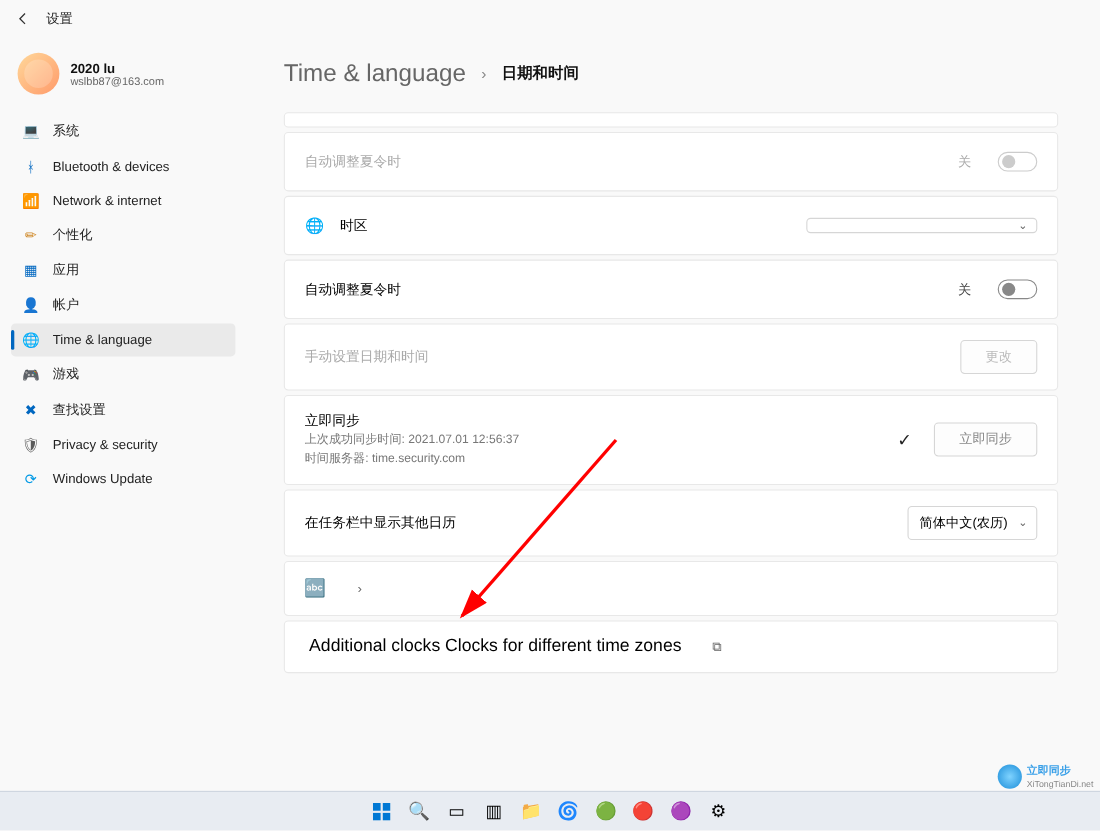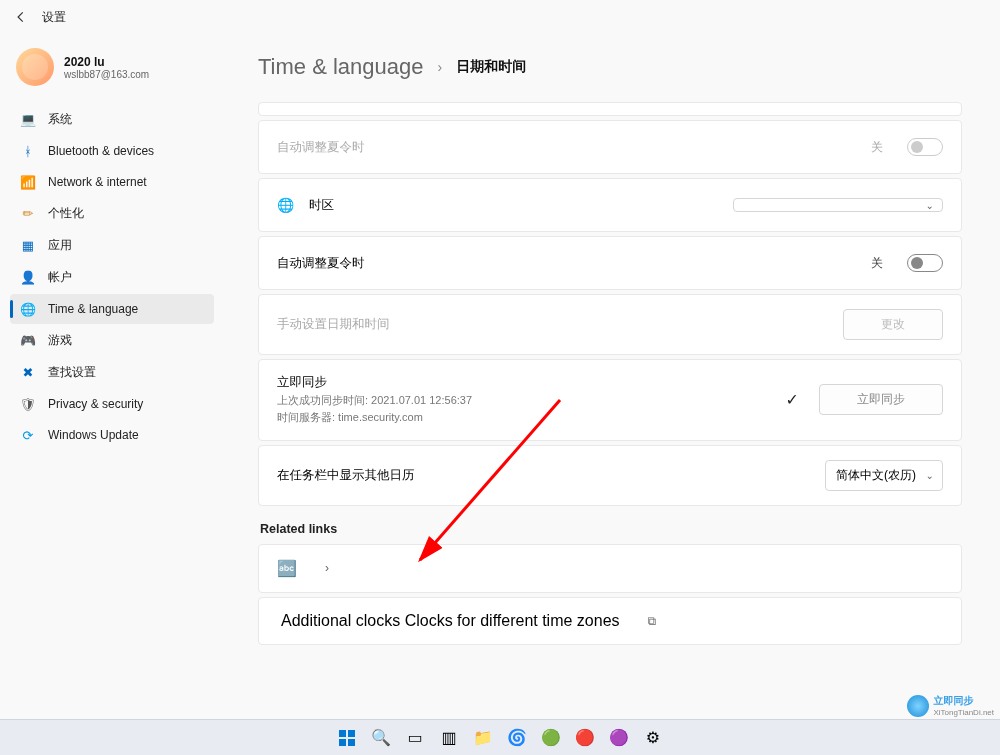--- a/index.html
+++ b/index.html
@@ -51,21 +51,21 @@
 .toggle.off.disabled { border-color:#ccc; }
 .toggle .knob { position: absolute; width: 12px; height: 12px; border-radius: 50%; top: 3px; }
 .toggle.on .knob { right: 3px; background: #fff; }
 .toggle.off .knob { left: 3px; background: #888; top:2px;}
 .toggle.off.disabled .knob { background:#ccc;}
 
 .select { border: 1px solid #d6d6d6; border-radius: 4px; padding: 6px 26px 6px 10px; font-size: 12px; position: relative; cursor:pointer; background:#fff;}
 .select .chev { position: absolute; right: 8px; top: 50%; transform: translateY(-50%); color: #666; font-size: 10px; }
 .select.wide { min-width: 210px; }
 
-.btn { border: 1px solid #d6d6d6; border-radius: 4px; padding: 6px 37px; font-size: 12px; background: #fdfdfd; cursor:pointer; color:#888;}
+.btn { border: 1px solid #d6d6d6; border-radius: 4px; padding: 6px 22px; font-size: 12px; background: #fdfdfd; cursor:pointer; color:#888;}
 .row.disabled .btn { color:#bbb; }
 
 .section-title { font-size: 12.5px; font-weight: 600; margin: 16px 0 8px 2px; color: #222; }
 
 .check { font-size: 16px; color: #222; margin-right: 6px; }
 
 .link-row { display: flex; align-items: center; gap: 14px; padding: 14px 18px; cursor:pointer;}
 .link-row .chevr { color: #666; font-size: 12px; }
 .external { color:#666; font-size:12px;}
 
@@ -217,21 +217,20 @@
       <div class="row">
         <span class="rlabel">在任务栏中显示其他日历</span>
         <span class="spacer"></span>
         <div class="select">
           <span>简体中文(农历)</span>
           <span class="chev">⌄</span>
         </div>
       </div>
     </div>
 
-    <div class="section-title">Related links</div>
 
     <div class="card">
       <div class="link-row">
         <span class="ricon">🔤</span>
         <span class="spacer"></span>
         <span class="chevr">›</span>
       </div>
     </div>
 
     <div class="card">

